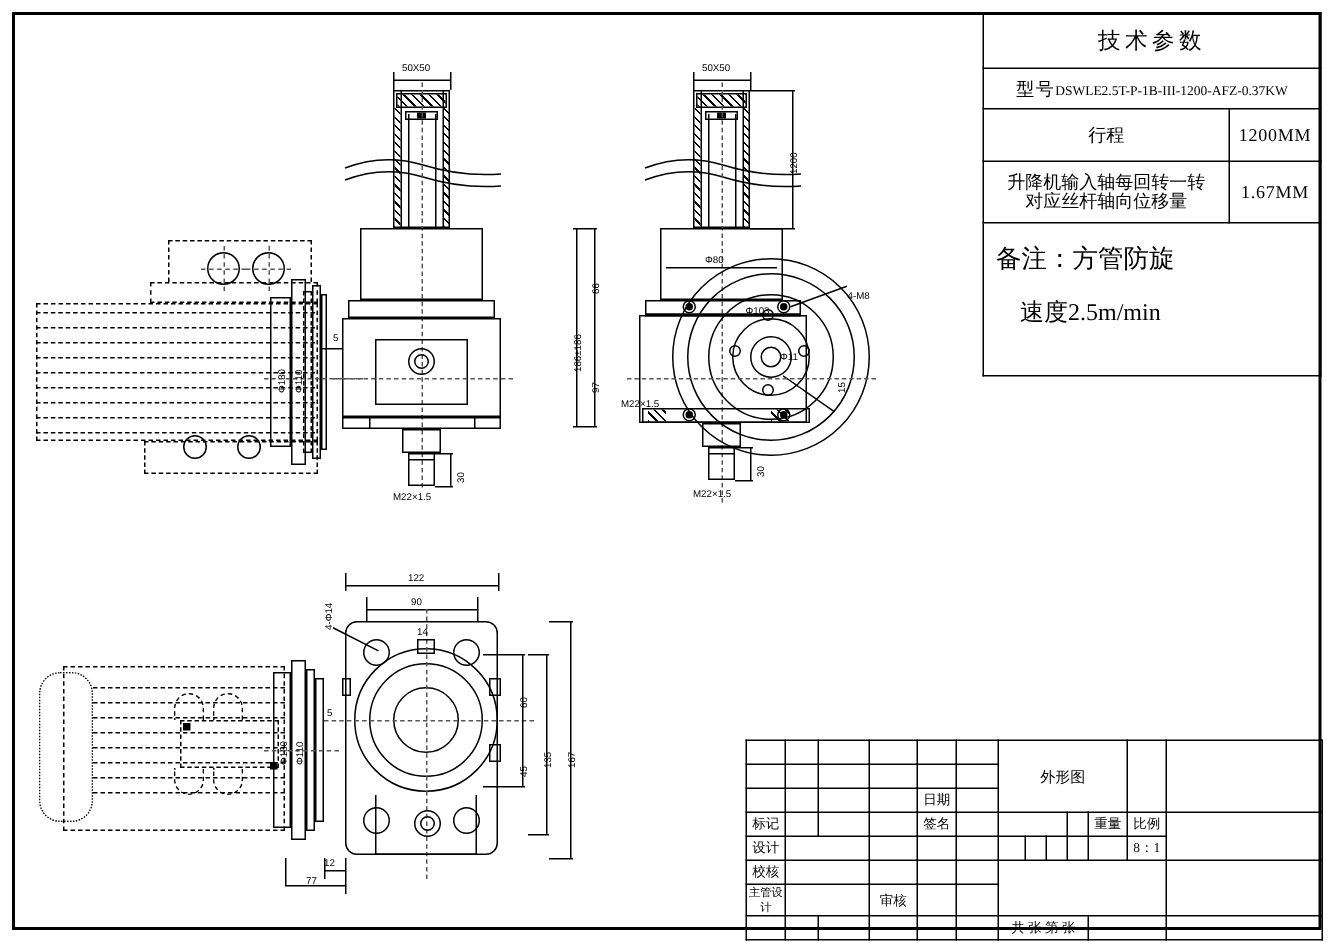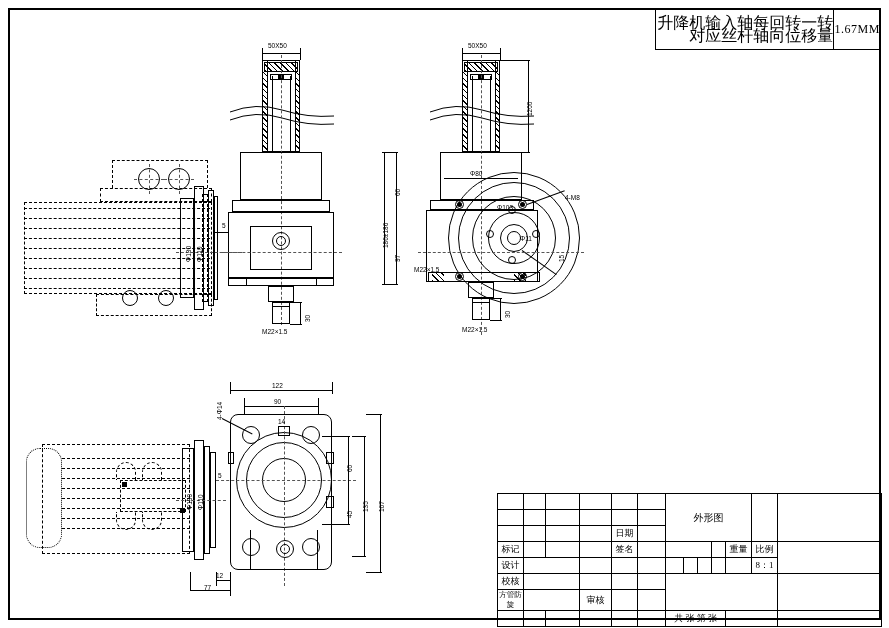--- a/index.html
+++ b/index.html
@@ -11,21 +11,21 @@
 
   
   .spec{position:absolute;left:655px;top:8px;width:226px;border-collapse:collapse;
         font-family:"Liberation Serif",serif;}
   .spec td{border:1px solid #000;text-align:center;vertical-align:middle;padding:0;}
   .spec .title{height:36px;font-size:15px;letter-spacing:3px;}
   .spec .model{height:26px;font-size:9px;letter-spacing:0px;}
   .spec .model .lbl{font-size:12px;letter-spacing:1px;}
   .spec .r{height:34px;font-size:12px;}
   .spec .r.val{font-size:12px;letter-spacing:.5px;}
-  .spec .two{height:40px;font-size:16px;line-height:13px;text-align:right;}
+  .spec .two{height:40px;font-size:12px;line-height:13px;}
   .spec .note{height:95px;font-size:17px;text-align:left;padding:6px 0 0 8px;line-height:36px;vertical-align:top;}
   .spec .note .l2{display:block;padding-left:16px;font-size:16px;}
 
   
   .tb{position:absolute;left:497px;top:493px;width:384px;border-collapse:collapse;table-layout:fixed;}
   .tb td{border:1px solid #000;font-size:9px;text-align:center;vertical-align:middle;padding:0;height:15px;}
   .tb td.sm{font-size:7.5px;}
   .tb td.big{font-size:10px;}
 
   
@@ -48,26 +48,44 @@
 </style>
 </head>
 <body>
 
 <div id="root">
 
   <div class="frame"></div>
 
   <table class="spec">
     <tbody>
+        <tr>
+      <td class="title" colspan="2">技术参数</td>
+    </tr>
+    <tr>
+      <td class="model" colspan="2">
+        <span class="lbl">型号</span><span>DSWLE2.5T-P-1B-III-1200-AFZ-0.37KW</span>
+      </td>
+    </tr>
+    <tr>
+      <td class="r">行程</td>
+      <td class="r val">1200MM</td>
+    </tr>
     <tr>
       <td class="two">
         <span>升降机输入轴每回转一转</span><br>
         <span>对应丝杆轴向位移量</span>
       </td>
       <td class="r val">1.67MM</td>
+    </tr>
+    <tr>
+      <td class="note" colspan="2">
+        <span>备注：方管防旋</span>
+        <span class="l2">速度2.5m/min</span>
+      </td>
     </tr>
   </tbody>
     </table>
 
   <table class="tb">
     <colgroup>
       <col style="width:26px">
         <col style="width:22px">
         <col style="width:34px">
       <col style="width:32px">
@@ -138,21 +156,21 @@
     <tr>
       <td>校核</td>
       <td colspan="2"></td>
       <td></td>
       <td></td>
       <td></td>
       <td colspan="6" rowspan="2"></td>
       <td rowspan="2"></td>
     </tr>
     <tr>
-      <td class="sm">方管防旋</td>
+      <td class="sm">主管设计</td>
       <td colspan="2"></td>
       <td>审核</td>
       <td></td>
       <td></td>
     </tr>
     <tr>
       <td></td>
       <td></td>
       <td></td>
       <td></td>

